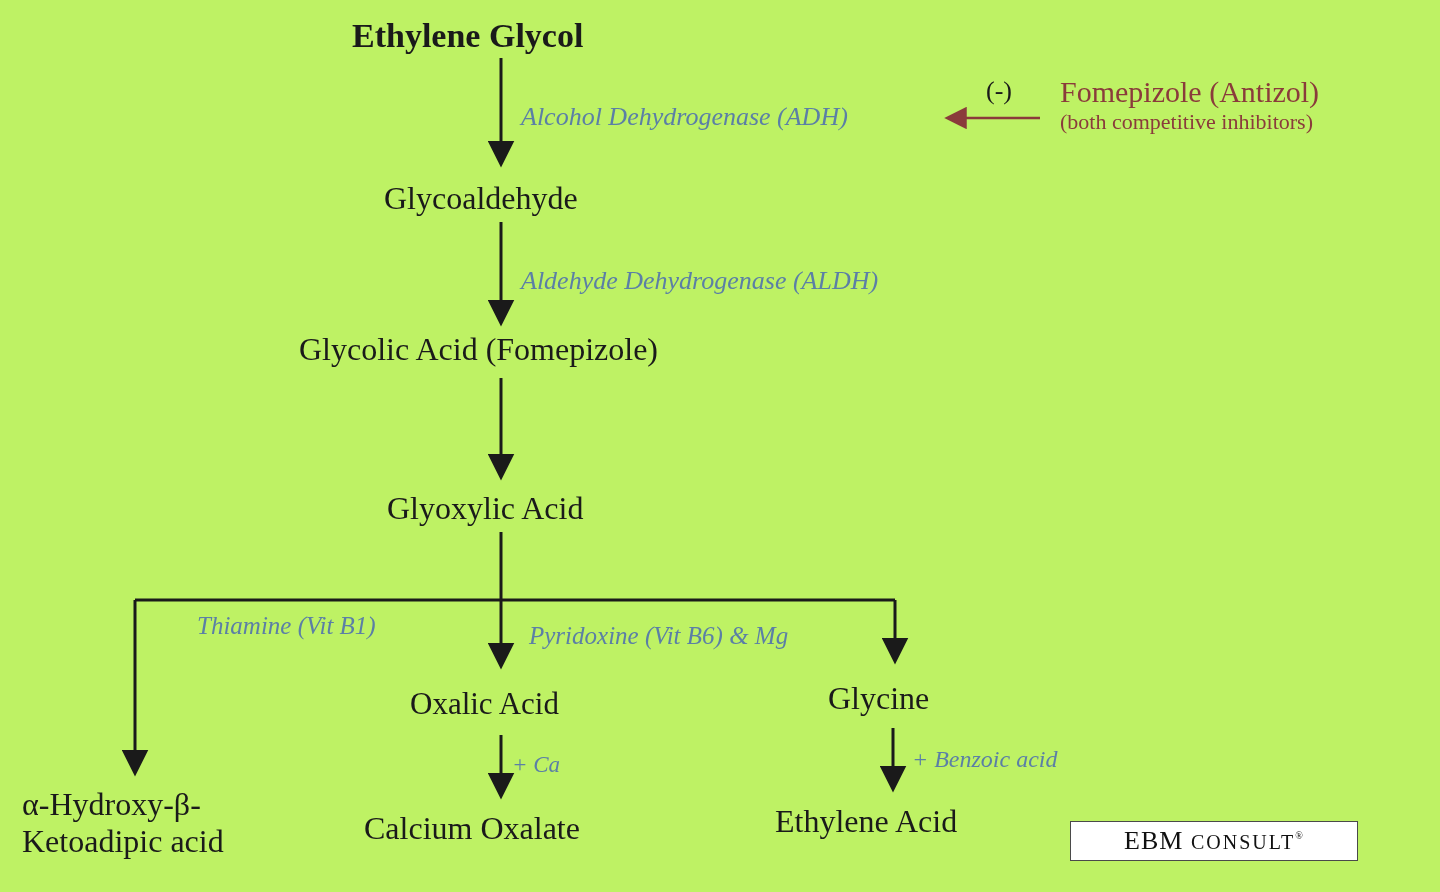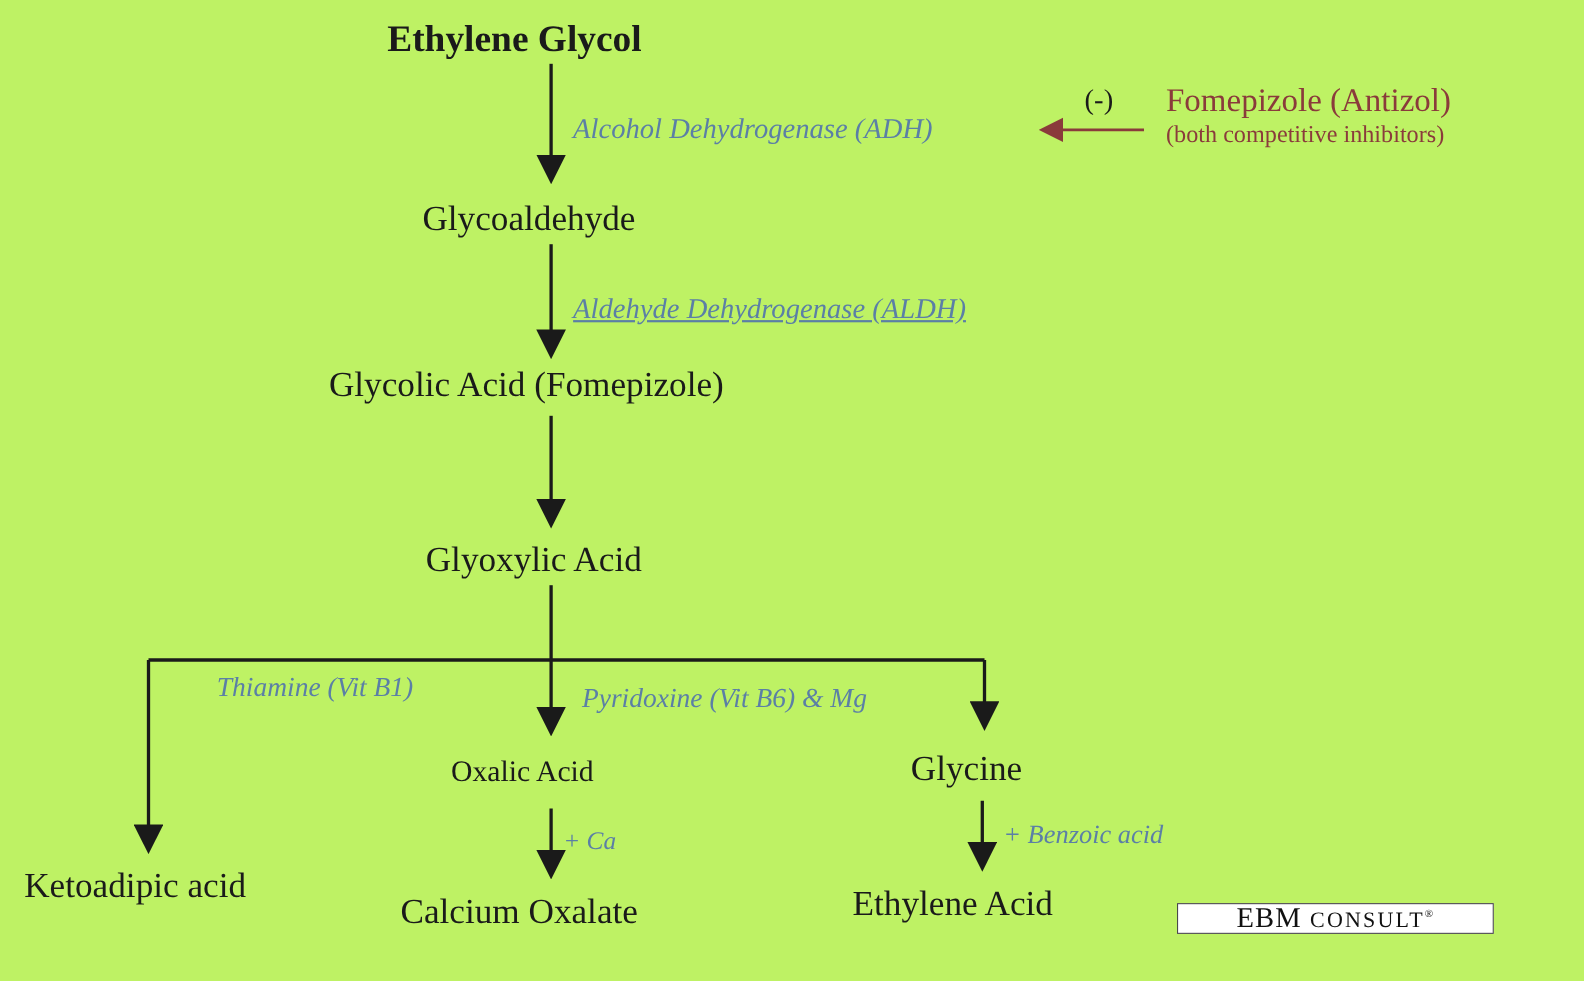--- a/index.html
+++ b/index.html
@@ -121,45 +121,46 @@
 
   <div class="minus" style="left:986px; top:76px; font-size:26px;">(-)</div>
 
   <div class="inhibitor" style="left:1060px; top:74px;">
     <div style="font-size:30px;">Fomepizole (Antizol)</div>
     <div class="sub">(both competitive inhibitors)</div>
   </div>
 
   <div class="node" style="left:384px; top:180px; font-size:32px;">Glycoaldehyde</div>
 
-  <div class="enzyme" style="left:521px; top:266px; font-size:26px;text-decoration:underline;">Aldehyde Dehydrogenase (ALDH)</div>
+  <div class="enzyme" style="left:521px; top:266px; font-size:26px;">Aldehyde Dehydrogenase (ALDH)</div>
 
   <div class="node" style="left:299px; top:331px; font-size:32px;">Glycolic Acid (Fomepizole)</div>
 
   <div class="node" style="left:387px; top:490px; font-size:32px;text-align:right;">Glyoxylic Acid</div>
 
   <div class="enzyme" style="left:197px; top:612px; font-size:25px;">Thiamine (Vit B1)</div>
 
   <div class="enzyme" style="left:529px; top:610px; font-size:25px;margin-top:12px;">Pyridoxine (Vit B6) &amp; Mg</div>
 
-  <div class="node" style="left:410px; top:686px; font-size:27px;">Oxalic Acid</div>
+  <div class="node" style="left:410px; top:686px; font-size:31px;">Oxalic Acid</div>
 
   <div class="node" style="left:828px; top:680px; font-size:32px;">Glycine</div>
 
   <div class="enzyme" style="left:512px; top:752px; font-size:23px;">+ Ca</div>
 
   <div class="enzyme" style="left:912px; top:746px; font-size:24px;">+ Benzoic acid</div>
 
   <div class="node" style="left:22px; top:786px;">
+    <div style="font-size:32px;">α-Hydroxy-β-</div>
     <div style="font-size:32px;">Ketoadipic acid</div>
   </div>
 
   <div class="node" style="left:364px; top:810px; font-size:32px;">Calcium Oxalate</div>
 
   <div class="node" style="left:775px; top:803px; font-size:32px;">Ethylene Acid</div>
 
-  <div class="logo" style="left:1070px; top:821px; width:288px; height:28px;">
+  <div class="logo" style="left:1070px; top:821px; width:288px; height:40px;">
     <span class="logo-text">
       <span>EBM</span><span>&nbsp;</span><span class="small">CONSULT</span><span class="reg">®</span>
     </span>
   </div>
 
 </div>
 
 </body></html>

